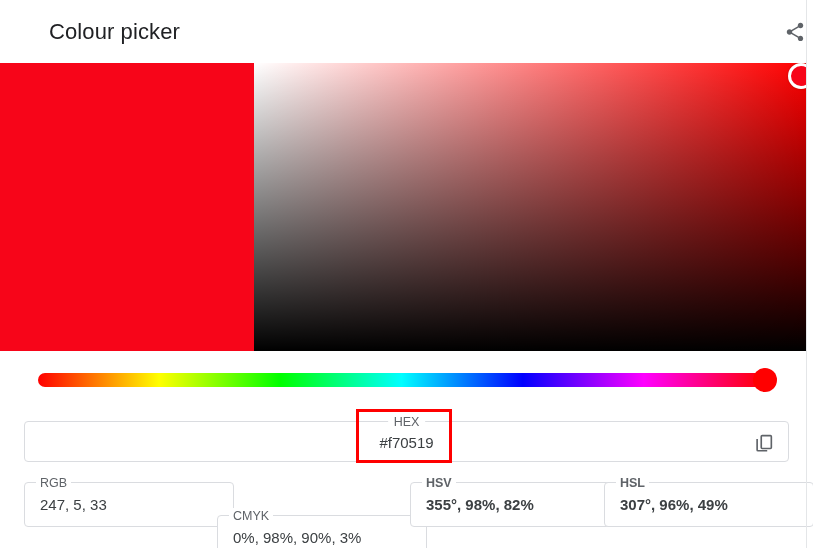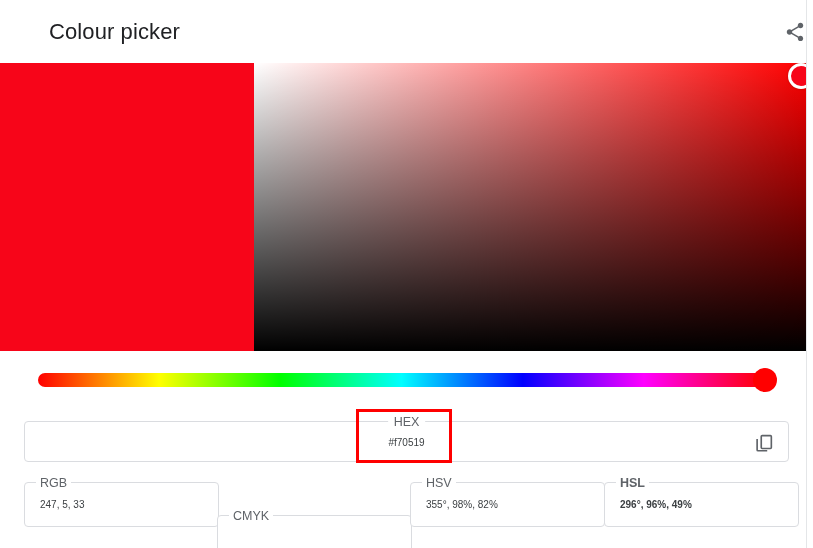--- a/index.html
+++ b/index.html
@@ -160,21 +160,21 @@
     background: #ffffff;
     font-size: 12.5px;
     line-height: 16px;
     color: #5f6368;
     white-space: nowrap;
   }
 
   .field-value {
     position: absolute;
     left: 15px;
-    font-size: 10px;
+    font-size: 15px;
     line-height: 20px;
     color: #3c4043;
     white-space: nowrap;
   }
 
   
   #hex-field {
     left: 24px;
     top: 421px;
     width: 765px;
@@ -212,28 +212,28 @@
     top: 409px;
     width: 96px;
     height: 54px;
     border: 3px solid #ff0000;
     pointer-events: none;
   }
 
   
   .small-field {
     top: 482px;
-    width: 195px;
+    width: 210px;
     height: 45px;
   }
   .small-field .field-value { top: 12px; }
 
   #rgb-field  { left: 24px;  }
   #cmyk-field { left: 217px; margin-top: 33px; }
-  #hsv-field  { left: 410px; }
+  #hsv-field  { left: 410px; font-weight: bold; }
   #hsl-field  { left: 604px; font-weight: bold; }
 
   .right-edge {
     position: absolute;
     left: 806px;
     top: 0;
     width: 1px;
     height: 548px;
     background: #e4e6e8;
   }
@@ -287,27 +287,28 @@
 
   <div class="highlight-box" style="border-color: rgb(255, 0, 0);"></div>
 
   <div class="field small-field" id="rgb-field">
     <div class="field-label">RGB</div>
     <div class="field-value">247, 5, 33</div>
   </div>
 
   <div class="field small-field" id="cmyk-field">
     <div class="field-label">CMYK</div>
+    <div class="field-value">0%, 98%, 90%, 3%</div>
   </div>
 
   <div class="field small-field" id="hsv-field">
     <div class="field-label">HSV</div>
     <div class="field-value">355°, 98%, 82%</div>
   </div>
 
   <div class="field small-field" id="hsl-field">
     <div class="field-label">HSL</div>
-    <div class="field-value">296°, 96%, 49%</div>
+    <div class="field-value">307°, 96%, 49%</div>
   </div>
 
   <div class="right-edge"></div>
 
 </div>
 
 </body></html>

